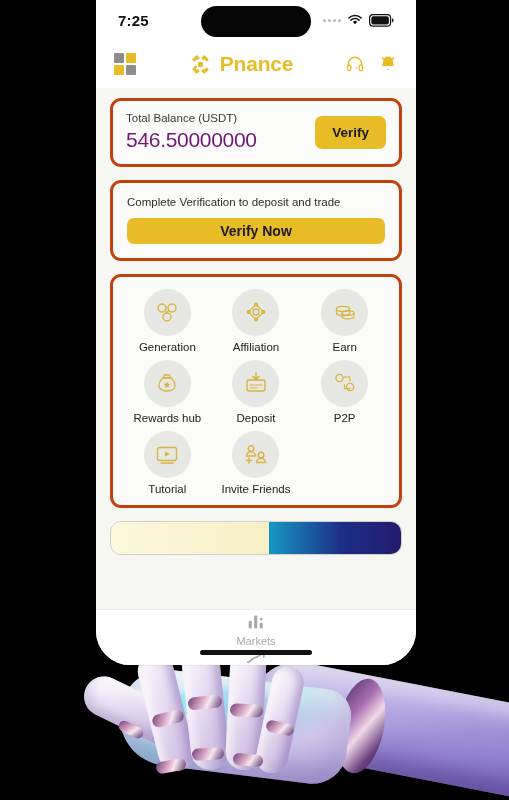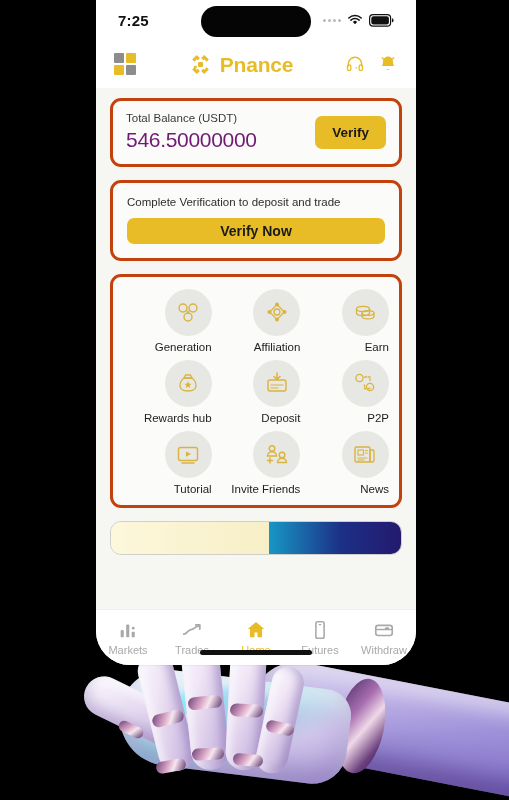--- a/index.html
+++ b/index.html
@@ -93,21 +93,21 @@
   .sig-dots i { width:3px; height:3px; background:#b9b9b9; border-radius:50%; display:block; }
 
   
   .appbar {
     height:48px; background:#fff;
     display:flex; align-items:center; justify-content:space-between;
     padding:0 18px;
   }
   .logo-squares { width:22px; height:22px; display:grid; grid-template:1fr 1fr/1fr 1fr; gap:2px; }
   .logo-squares span { display:block; border-radius:1px; }
-  .brand { display:flex; align-items:flex-end; gap:7px; }
+  .brand { display:flex; align-items:center; gap:7px; }
   .brand-name { font-size:21px; font-weight:700; color:#E8BC26; letter-spacing:-.2px; }
   .appbar-actions { display:flex; align-items:center; gap:13px; }
 
   
   .screen-body {
     height:521px; background:#F6F6F3; padding:10px 14px 0;
     overflow:hidden; position:relative;
   }
   .card {
     background:#FBFBF9; border:3px solid #c2410c; border-radius:11px;
@@ -129,40 +129,41 @@
   .verify-text { font-size:11.5px; color:#2e2e2e; margin-bottom:10px; }
   .btn-verify {
     display:block; width:100%; background:#E8BC26; color:#1a1a1a; border:none;
     border-radius:7px; font-size:14px; font-weight:700; padding:5px 0; cursor:pointer;
     font-family:"Liberation Sans", sans-serif;
   }
 
   
   .grid-card { padding:12px 10px 10px; }
   .grid { display:grid; grid-template-columns:repeat(3,1fr); row-gap:7px; }
-  .tile { display:flex; flex-direction:column; align-items:flex-end; cursor:pointer; }
+  .tile { display:flex; flex-direction:column; align-items:center; cursor:pointer; }
   .tile-circle {
     width:47px; height:47px; border-radius:50%; background:#E7E7E4;
     display:flex; align-items:center; justify-content:center; margin-bottom:5px;
   }
   .tile-label { font-size:11.5px; color:#222; }
 
   
   .promo {
     height:34px; border:1px solid #cfcfcb; border-radius:11px; overflow:hidden;
     display:flex; background:#FBFBF9;
   }
   .promo-l { flex:1.2; background:linear-gradient(90deg,#fdf7dc,#f7efc6); }
   .promo-r { flex:1; background:linear-gradient(90deg,#1797c4,#1c2f86 55%,#241a6e); }
 
   
   .tabbar {
     position:absolute; left:0; bottom:0; width:100%; height:56px; background:#fff;
     display:flex; align-items:center; justify-content:space-around;
     border-top:1px solid #efefef;
+    flex-direction:column;
   }
   .tab { display:flex; flex-direction:column; align-items:center; gap:3px; cursor:pointer; width:60px; }
   .tab-label { font-size:11px; color:#a9a9a9; }
   .tab.active .tab-label { color:#E8BC26; }
   .home-indicator {
     position:absolute; left:50%; transform:translateX(-50%); bottom:10px;
     width:112px; height:5px; background:#111; border-radius:3px;
   }
 </style>
 </head>
@@ -342,31 +343,20 @@
        <svg width="26" height="26" viewBox="0 0 26 26">
                   <circle cx="8" cy="6.5" r="2.8" fill="none" stroke="#D9B441" stroke-width="1.4"></circle>
                   <path d="M3.5 14c0-2.5 2-4.2 4.5-4.2s4.5 1.7 4.5 4.2z" fill="none" stroke="#D9B441" stroke-width="1.4"></path>
                   <circle cx="18" cy="13" r="2.8" fill="none" stroke="#D9B441" stroke-width="1.4"></circle>
                   <path d="M13.5 20.5c0-2.5 2-4.2 4.5-4.2s4.5 1.7 4.5 4.2z" fill="none" stroke="#D9B441" stroke-width="1.4"></path>
                   <path d="M3.5 18.5h5M6 16v5" stroke="#D9B441" stroke-width="1.5" stroke-linecap="round"></path>
                 </svg>
      </span>
      <span class="tile-label">Invite Friends</span>
             </div>
-            <div class="tile">
-              <span class="tile-circle">
-       <svg width="26" height="26" viewBox="0 0 26 26">
-                  <rect x="3" y="5" width="15" height="15" rx="1.5" fill="none" stroke="#D9B441" stroke-width="1.4"></rect>
-                  <path d="M18 8h3a1 1 0 0 1 1 1v9a2 2 0 0 1-2 2h-2z" fill="none" stroke="#D9B441" stroke-width="1.3"></path>
-                  <rect x="6" y="8" width="5.5" height="5" fill="none" stroke="#D9B441" stroke-width="1.1"></rect>
-                  <path d="M13.5 8.5h2M13.5 11h2M6 16h9M6 18h6" stroke="#D9B441" stroke-width="1.1" stroke-linecap="round"></path>
-                </svg>
-     </span>
-     <span class="tile-label">News</span>
-            </div>
           </div>
       </div>
 
       <div class="promo">
         <div class="promo-l"></div>
         <div class="promo-r"></div>
       </div>
     </div>
 
     <div class="tabbar" id="tabbar">

